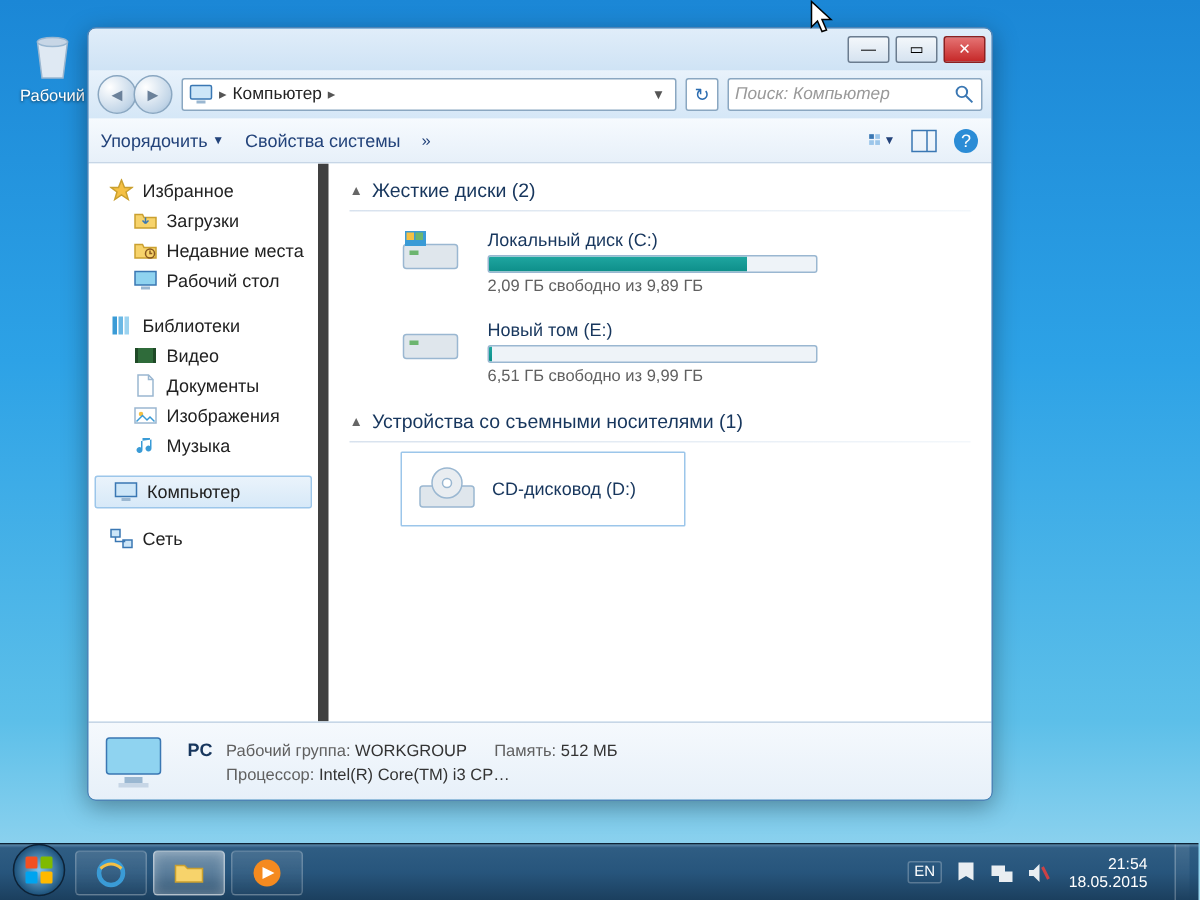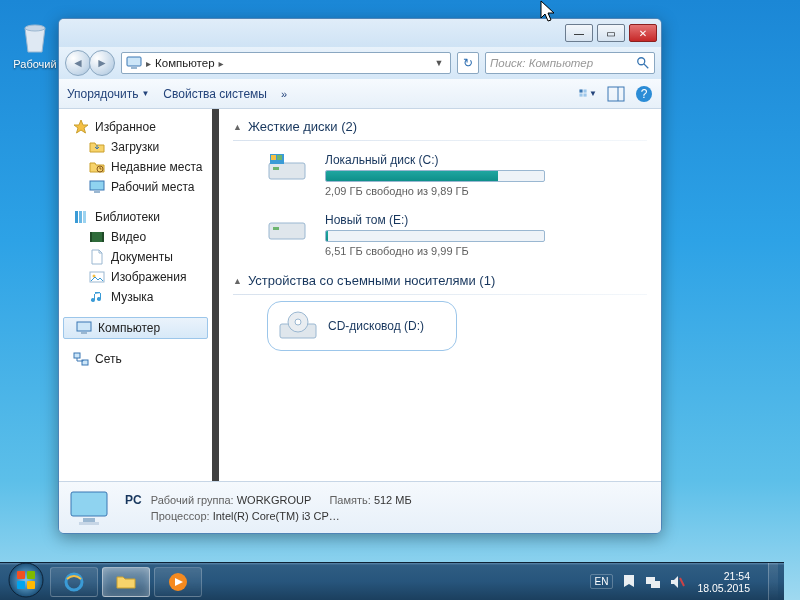--- a/index.html
+++ b/index.html
@@ -55,30 +55,30 @@
   .section-head .tri { font-size:9px; color:#666; }
   .drive { display:flex; gap:18px; padding:6px 6px 10px 34px; align-items:flex-start; }
   .drive-icon { width:40px; height:32px; }
   .drive-info { flex:0 0 220px; }
   .drive-name { color:#17365d; font-size:12px; }
   .drive-bar { height:12px; border:1px solid #9ab7d1; border-radius:2px; background:#eef3f8; margin:3px 0; position:relative; overflow:hidden; }
   .drive-bar-fill { height:100%; background:linear-gradient(#1fa6a0,#0e8f8a); }
   .drive-bar-fill.low { background:linear-gradient(#1fa6a0,#0e8f8a); }
   .drive-sub { color:#606060; font-size:11px; }
   .sep-line { height:1px; background:linear-gradient(to right,#d8e2ee,#f3f7fb); margin:0 0 6px 0; }
-  .cd-box { border:1px solid #9cc6ea; border-radius:14px; padding:8px 10px; display:flex; align-items:center; gap:10px; width:190px; margin-left:34px; }
+  .cd-box { border:1px solid #9cc6ea; border-radius:1px; padding:8px 10px; display:flex; align-items:center; gap:10px; width:190px; margin-left:34px; }
   .cd-box .drive-name { color:#17365d; }
 
   .detailsbar { height:52px; border-top:1px solid #c7d6e6; background:linear-gradient(#f5f9fd,#e7f0f9); display:flex; align-items:center; padding:4px 10px; gap:12px; font-size:11px; color:#333; }
   .detailsbar .pc-ico { width:44px; height:40px; }
   .dl-label { color:#606060; }
   .details-title { font-weight:600; color:#17365d; font-size:12px; margin-right:6px;}
 
   
-  .taskbar { position:absolute; left:0; right:16px; bottom:0; height:38px; background:linear-gradient(#5b87ab 0%,#2f5d83 6%,#27557c 50%,#1b3f5e 100%); border-top:1px solid #0d2236; display:flex; align-items:center; padding:0 6px; }
+  .taskbar { position:absolute; left:0; right:1px; bottom:0; height:38px; background:linear-gradient(#5b87ab 0%,#2f5d83 6%,#27557c 50%,#1b3f5e 100%); border-top:1px solid #0d2236; display:flex; align-items:center; padding:0 6px; }
   .start { width:40px; height:40px; margin-top:-4px; }
   .tb-btn { width:48px; height:30px; margin-left:4px; border:1px solid rgba(255,255,255,.22); border-radius:3px; background:linear-gradient(rgba(255,255,255,.12),rgba(255,255,255,.02)); display:flex; align-items:center; justify-content:center; }
   .tb-btn.active { background:linear-gradient(rgba(255,255,255,.35),rgba(255,255,255,.12)); border-color:rgba(255,255,255,.5); box-shadow: inset 0 0 8px rgba(255,255,255,.3); }
   .tray { margin-left:auto; display:flex; align-items:center; gap:8px; color:#fff; font-size:10.5px; }
   .lang { border:1px solid rgba(255,255,255,.25); border-radius:2px; padding:1px 4px; font-size:10px; }
   .tray-ico { width:16px; height:16px; opacity:.9; }
   .clock { text-align:right; line-height:12px; padding:0 4px; }
   .showdesk { width:10px; height:38px; border-left:1px solid rgba(255,255,255,.25); margin-left:6px; background:linear-gradient(rgba(255,255,255,.1),rgba(255,255,255,0)); }
 </style>
 </head>
@@ -185,21 +185,21 @@
               <circle cx="11" cy="10" r="3" fill="none" stroke="#8a5a1f"></circle>
               <path d="M11 8v2h1.5" stroke="#8a5a1f" fill="none"></path>
             </svg>
             <span>Недавние места</span>
           </div>
         <div class="sb-item">
             <svg viewBox="0 0 16 16">
               <rect x="1" y="2" width="14" height="9" fill="#8fd3f0" stroke="#3a77b3"></rect>
               <rect x="5" y="12" width="6" height="2" fill="#9ab7d1"></rect>
             </svg>
-            <span>Рабочий места</span>
+            <span>Рабочий стол</span>
           </div>
       </div>
       <div class="sb-group">
         <div class="sb-head">
             <svg viewBox="0 0 16 16">
               <rect x="2" y="2" width="3" height="12" fill="#3a9bd6"></rect>
               <rect x="6" y="2" width="3" height="12" fill="#6bb8e4"></rect>
               <rect x="10" y="2" width="3" height="12" fill="#9cd3f0"></rect>
             </svg>
             <span>Библиотеки</span>

